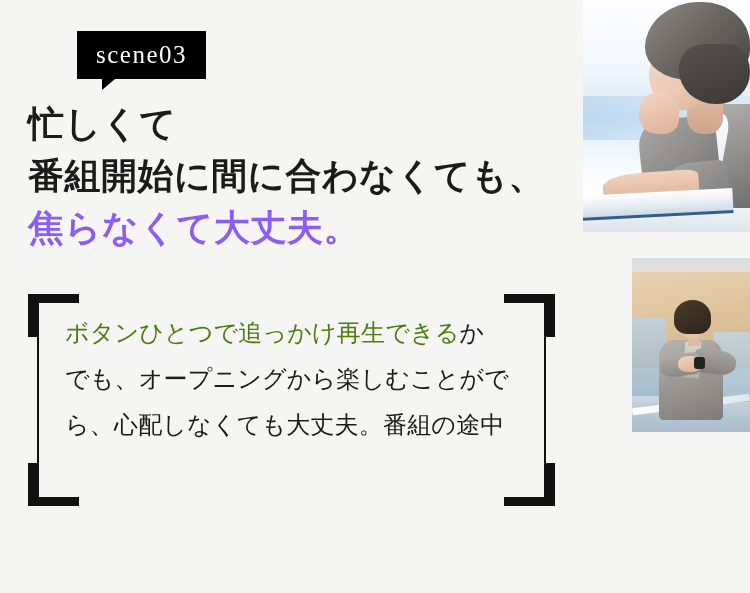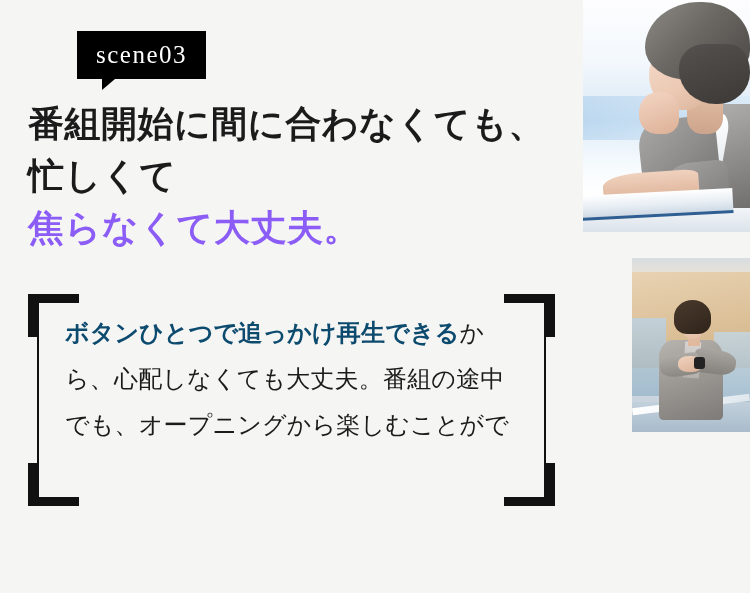--- a/index.html
+++ b/index.html
@@ -111,22 +111,22 @@
     width: 465px;
   }
   .body-line {
     font-size: 24px;
     line-height: 46px;
     letter-spacing: 0.2px;
     color: #1b1b1b;
     white-space: nowrap;
   }
   .body-line .hl {
-    color: #0c4a6e;
-    font-weight: 700;
+    color: #4d7c0f;
+    font-weight: 400;
     margin-top: 20px;
   }
 
   
   .photo {
     position: absolute;
     overflow: hidden;
   }
 
   
@@ -359,38 +359,38 @@
   }
 </style>
 </head>
 <body>
 
 <div class="canvas">
 
   <div class="scene-badge">scene03</div>
 
   <div class="headline">
+    <div class="headline-line">忙しくて</div>
     <div class="headline-line">番組開始に間に合わなくても、</div>
-    <div class="headline-line">忙しくて</div>
     <div class="headline-line accent">焦らなくて大丈夫。</div>
   </div>
 
   <div class="frame">
     <div class="frame-inner"></div>
     <div class="corner corner-tl"></div>
     <div class="corner corner-tr"></div>
     <div class="corner corner-bl"></div>
     <div class="corner corner-br"></div>
 
     <div class="body-text">
       <div class="body-line">
         <span class="hl">ボタンひとつで追っかけ再生できる</span><span>か</span>
       </div>
+      <div class="body-line">でも、オープニングから楽しむことがで</div>
       <div class="body-line">ら、心配しなくても大丈夫。番組の途中</div>
-      <div class="body-line">でも、オープニングから楽しむことがで</div>
     </div>
   </div>
 
   <div class="photo photo-desk">
     <div class="pd-glow"></div>
     <div class="pd-body"></div>
     <div class="pd-shirt"></div>
     <div class="pd-arm"></div>
     <div class="pd-neck"></div>
     <div class="pd-face"></div>

